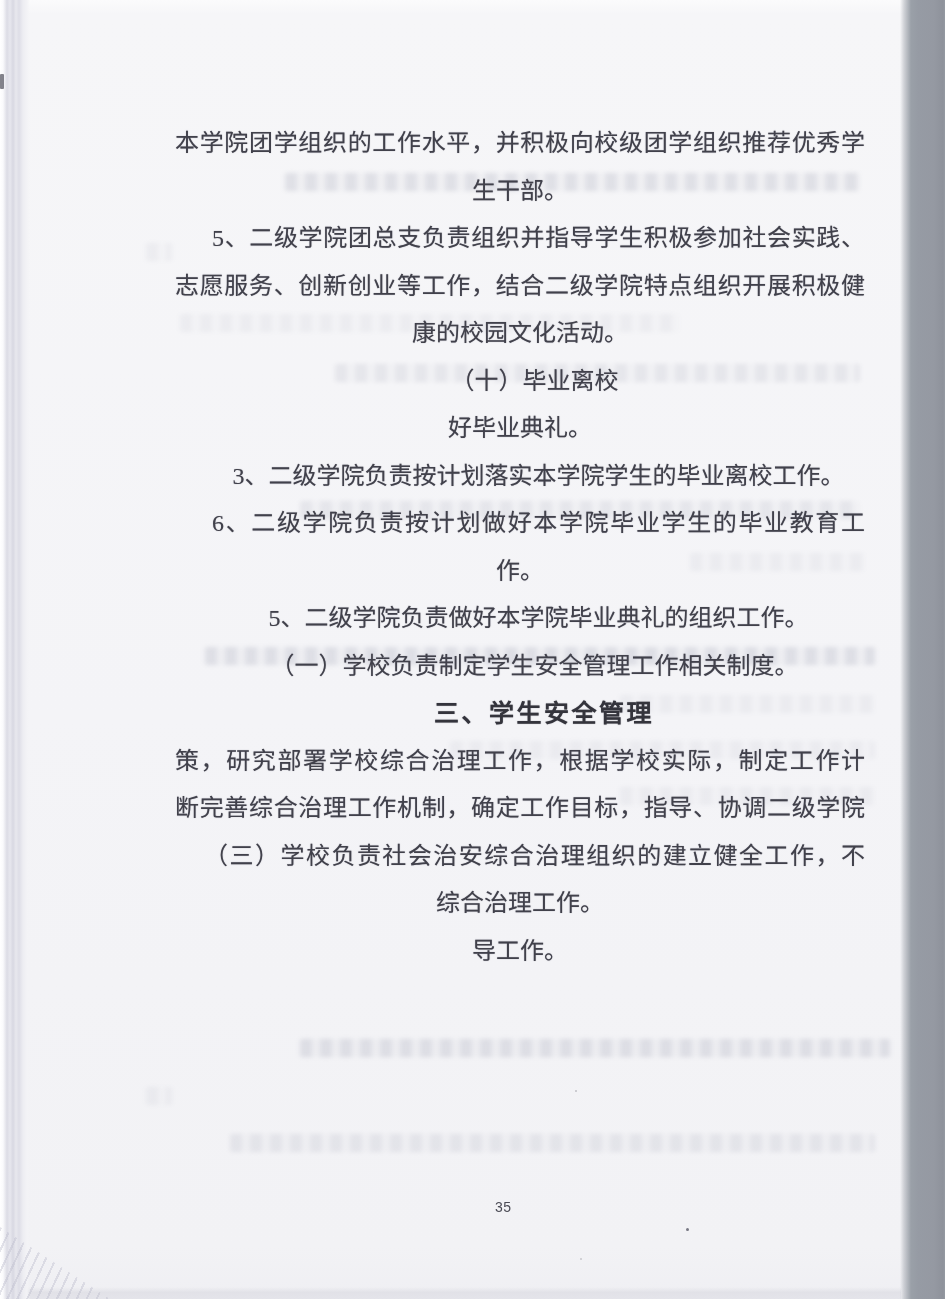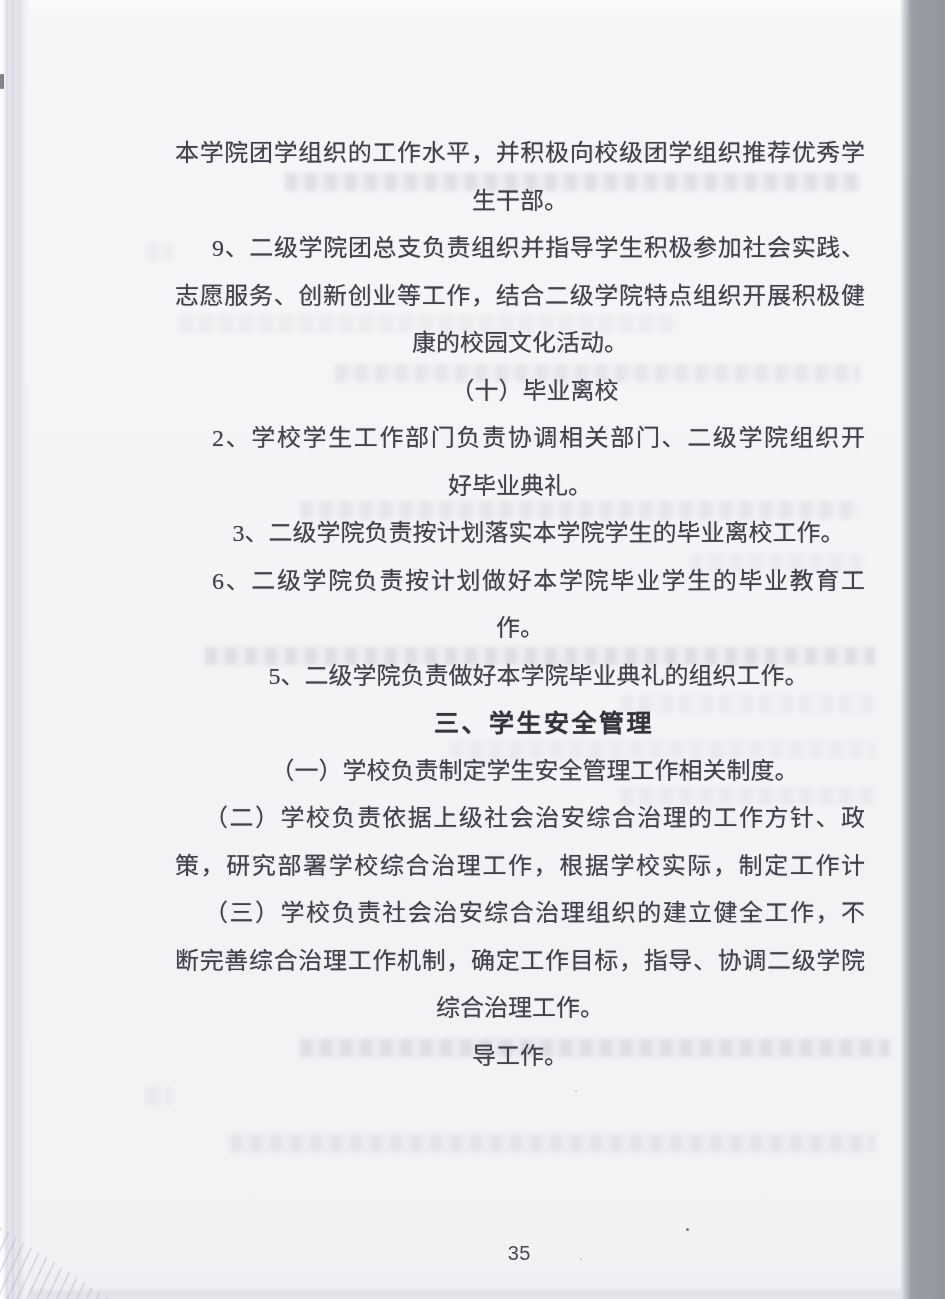--- a/index.html
+++ b/index.html
@@ -34,36 +34,36 @@
   .smudge{
     position:absolute;height:20px;z-index:1;border-radius:3px;
     background:repeating-linear-gradient(90deg,rgba(118,122,146,.5) 0 12px,rgba(118,122,146,.12) 12px 20px);
     filter:blur(2.5px);transform:scaleY(.92);
   }
   .sm-a{opacity:.34}.sm-b{opacity:.24}.sm-c{opacity:.14}
   
   .speck{position:absolute;border-radius:50%;background:#62626e;z-index:4;}
   
   .textblock{
-    position:absolute;left:175px;top:130px;width:690px;z-index:2;
+    position:absolute;left:175px;top:120px;width:690px;z-index:2;
     font-size:24px;color:#41414b;letter-spacing:0;
     text-shadow:0 0 1px rgba(70,70,88,.5);
   }
   .line{height:47.5px;line-height:47.5px;white-space:nowrap;text-align:center;}
   .j{white-space:normal;text-align:justify;text-align-last:justify;overflow:hidden;}
   .in-num{text-indent:37px;}
   .in-br{text-indent:29px;}
   .hd{
     text-indent:48px;font-family:"Liberation Sans","DejaVu Sans",sans-serif;
     font-weight:700;font-size:25px;color:#34343c;letter-spacing:2.5px;
     text-shadow:0 0 1px rgba(50,50,62,.55);
   }
   .page-num{
-    position:absolute;left:495px;top:1242px;width:36px;z-index:2;text-align:right;
-    font-family:"Liberation Sans","DejaVu Sans",sans-serif;font-size:20px;color:#4b4b55;letter-spacing:.5px;
+    position:absolute;left:495px;top:1199px;width:36px;z-index:2;text-align:left;
+    font-family:"Liberation Sans","DejaVu Sans",sans-serif;font-size:14px;color:#4b4b55;letter-spacing:.5px;
   }
 </style>
 </head>
 <body>
 
 <div class="scan">
 
   <div class="smudge sm-a" style="left:285px;top:172px;width:575px;"></div>
   <div class="smudge sm-c" style="left:180px;top:313px;width:500px;"></div>
   <div class="smudge sm-b" style="left:335px;top:363px;width:525px;"></div>
@@ -74,36 +74,34 @@
   <div class="smudge sm-c" style="left:450px;top:740px;width:425px;"></div>
   <div class="smudge sm-c" style="left:620px;top:786px;width:255px;"></div>
   <div class="smudge sm-a" style="left:300px;top:1038px;width:590px;"></div>
   <div class="smudge sm-b" style="left:230px;top:1133px;width:645px;"></div>
   <div class="smudge sm-c" style="left:146px;top:242px;width:26px;"></div>
   <div class="smudge sm-c" style="left:146px;top:1086px;width:26px;"></div>
 
   <div class="textblock">
     <div class="line j">本学院团学组织的工作水平，并积极向校级团学组织推荐优秀学</div>
     <div class="line">生干部。</div>
-    <div class="line in-num j">9、二级学院团总支负责组织并指导学生积极参加社会实践、</div>
+    <div class="line in-num j">5、二级学院团总支负责组织并指导学生积极参加社会实践、</div>
     <div class="line j">志愿服务、创新创业等工作，结合二级学院特点组织开展积极健</div>
     <div class="line">康的校园文化活动。</div>
     <div class="line in-br">（十）毕业离校</div>
-    <div class="line in-num j">2、学校学生工作部门负责协调相关部门、二级学院组织开</div>
     <div class="line">好毕业典礼。</div>
     <div class="line in-num">3、二级学院负责按计划落实本学院学生的毕业离校工作。</div>
     <div class="line in-num j">6、二级学院负责按计划做好本学院毕业学生的毕业教育工</div>
     <div class="line">作。</div>
     <div class="line in-num">5、二级学院负责做好本学院毕业典礼的组织工作。</div>
+    <div class="line in-br">（一）学校负责制定学生安全管理工作相关制度。</div>
     <div class="line hd">三、学生安全管理</div>
-    <div class="line in-br">（一）学校负责制定学生安全管理工作相关制度。</div>
-    <div class="line in-br j">（二）学校负责依据上级社会治安综合治理的工作方针、政</div>
     <div class="line j">策，研究部署学校综合治理工作，根据学校实际，制定工作计划。</div>
+    <div class="line j">断完善综合治理工作机制，确定工作目标，指导、协调二级学院</div>
     <div class="line in-br j">（三）学校负责社会治安综合治理组织的建立健全工作，不</div>
-    <div class="line j">断完善综合治理工作机制，确定工作目标，指导、协调二级学院</div>
     <div class="line">综合治理工作。</div>
     <div class="line">导工作。</div>
   </div>
 
   <div class="page-num">35</div>
 
   <div class="speck" style="left:686px;top:1228px;width:3px;height:3px;opacity:.85;"></div>
   <div class="speck" style="left:575px;top:1090px;width:2px;height:2px;opacity:.35;"></div>
   <div class="speck" style="left:580px;top:1258px;width:2px;height:2px;opacity:.3;"></div>
 

